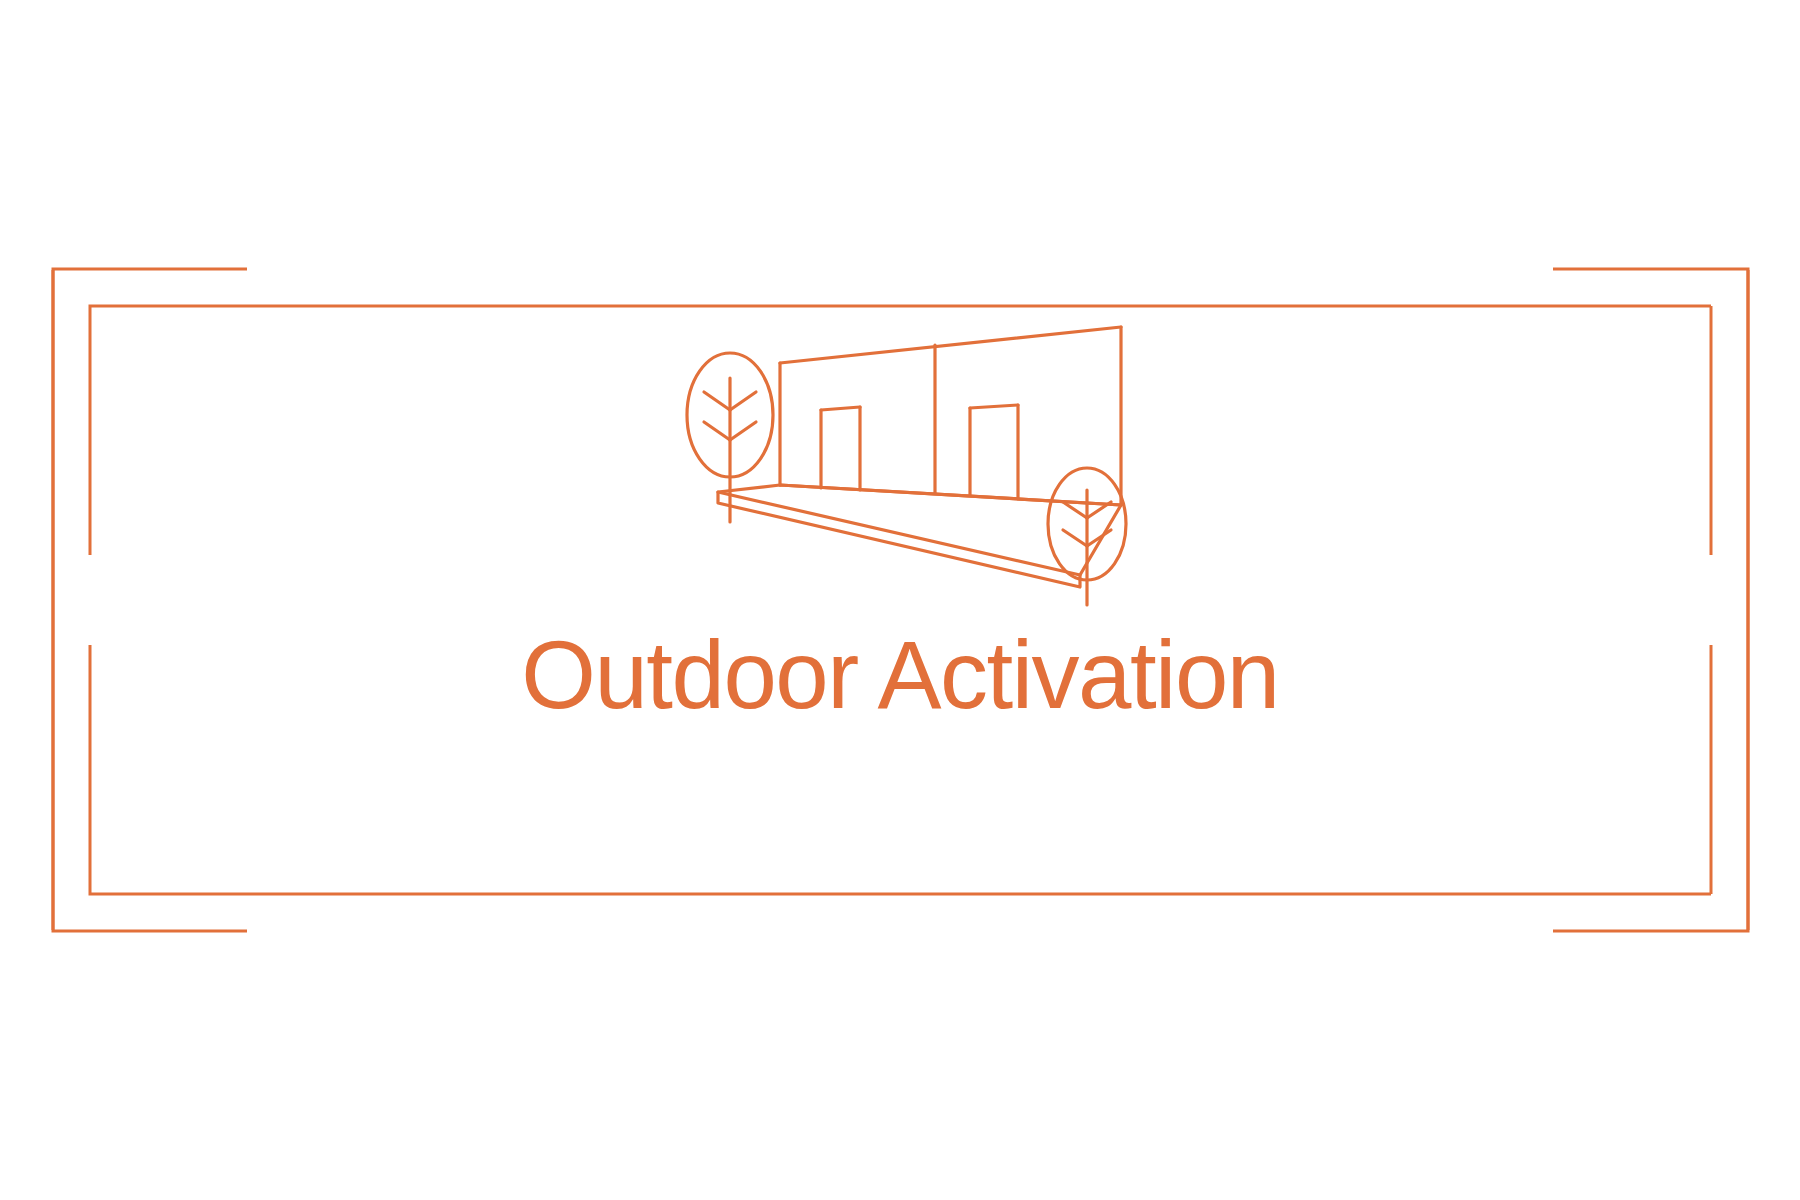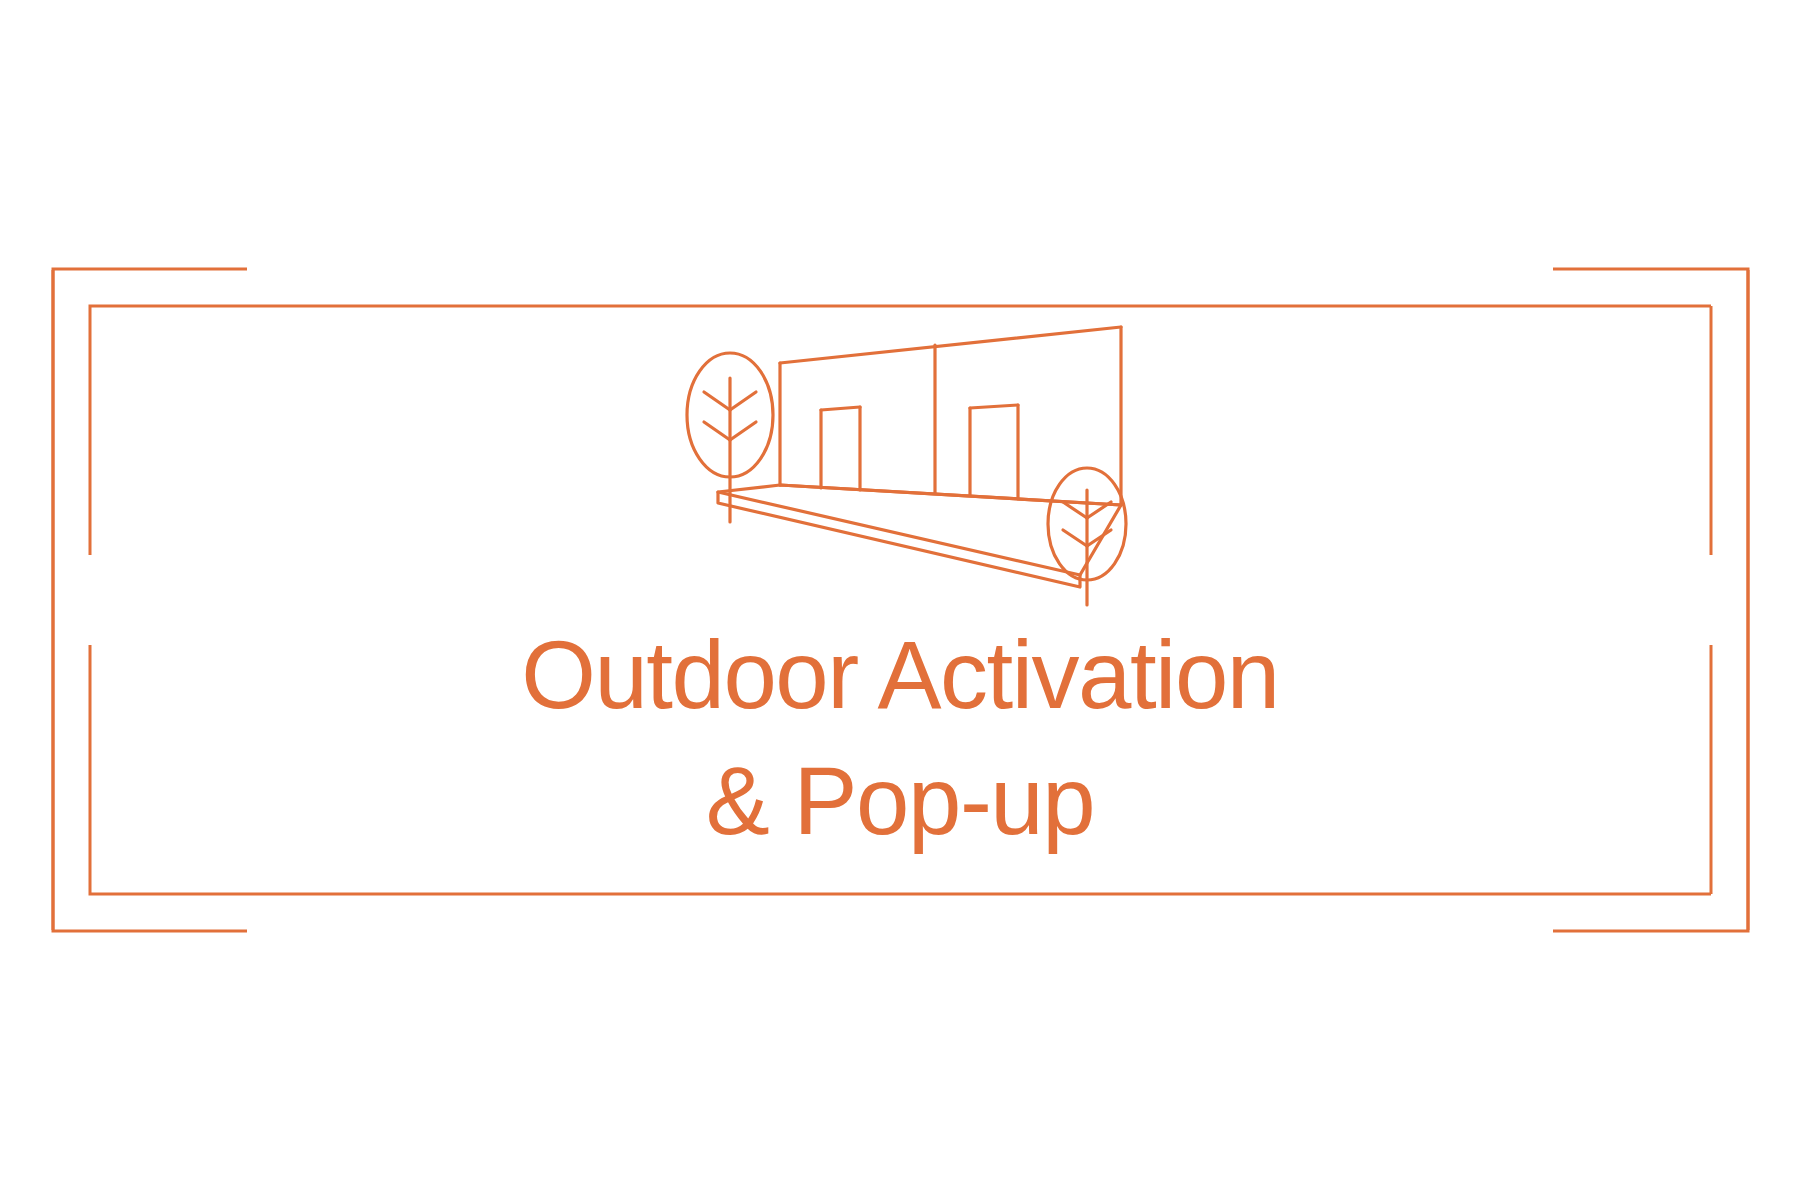--- a/index.html
+++ b/index.html
@@ -127,16 +127,15 @@
         <path d="M 427 218 L 403 202"></path>
         <path d="M 427 218 L 451 202"></path>
         <path d="M 427 246 L 403 230"></path>
         <path d="M 427 246 L 451 230"></path>
       </g>
     </svg>
   </div>
 
   <div class="title-block">
     <span class="title-line">Outdoor Activation</span>
-    <span class="title-line">&amp; Pop-up</span>
   </div>
 
 </div>
 
 </body></html>

